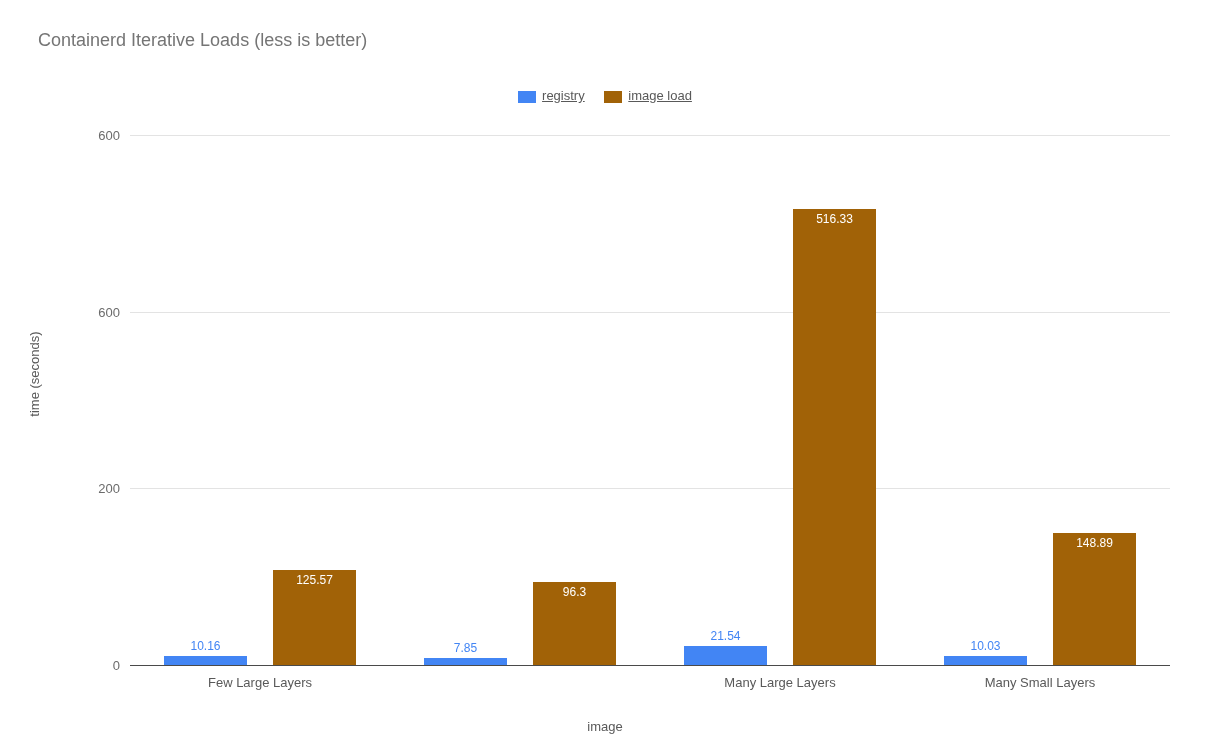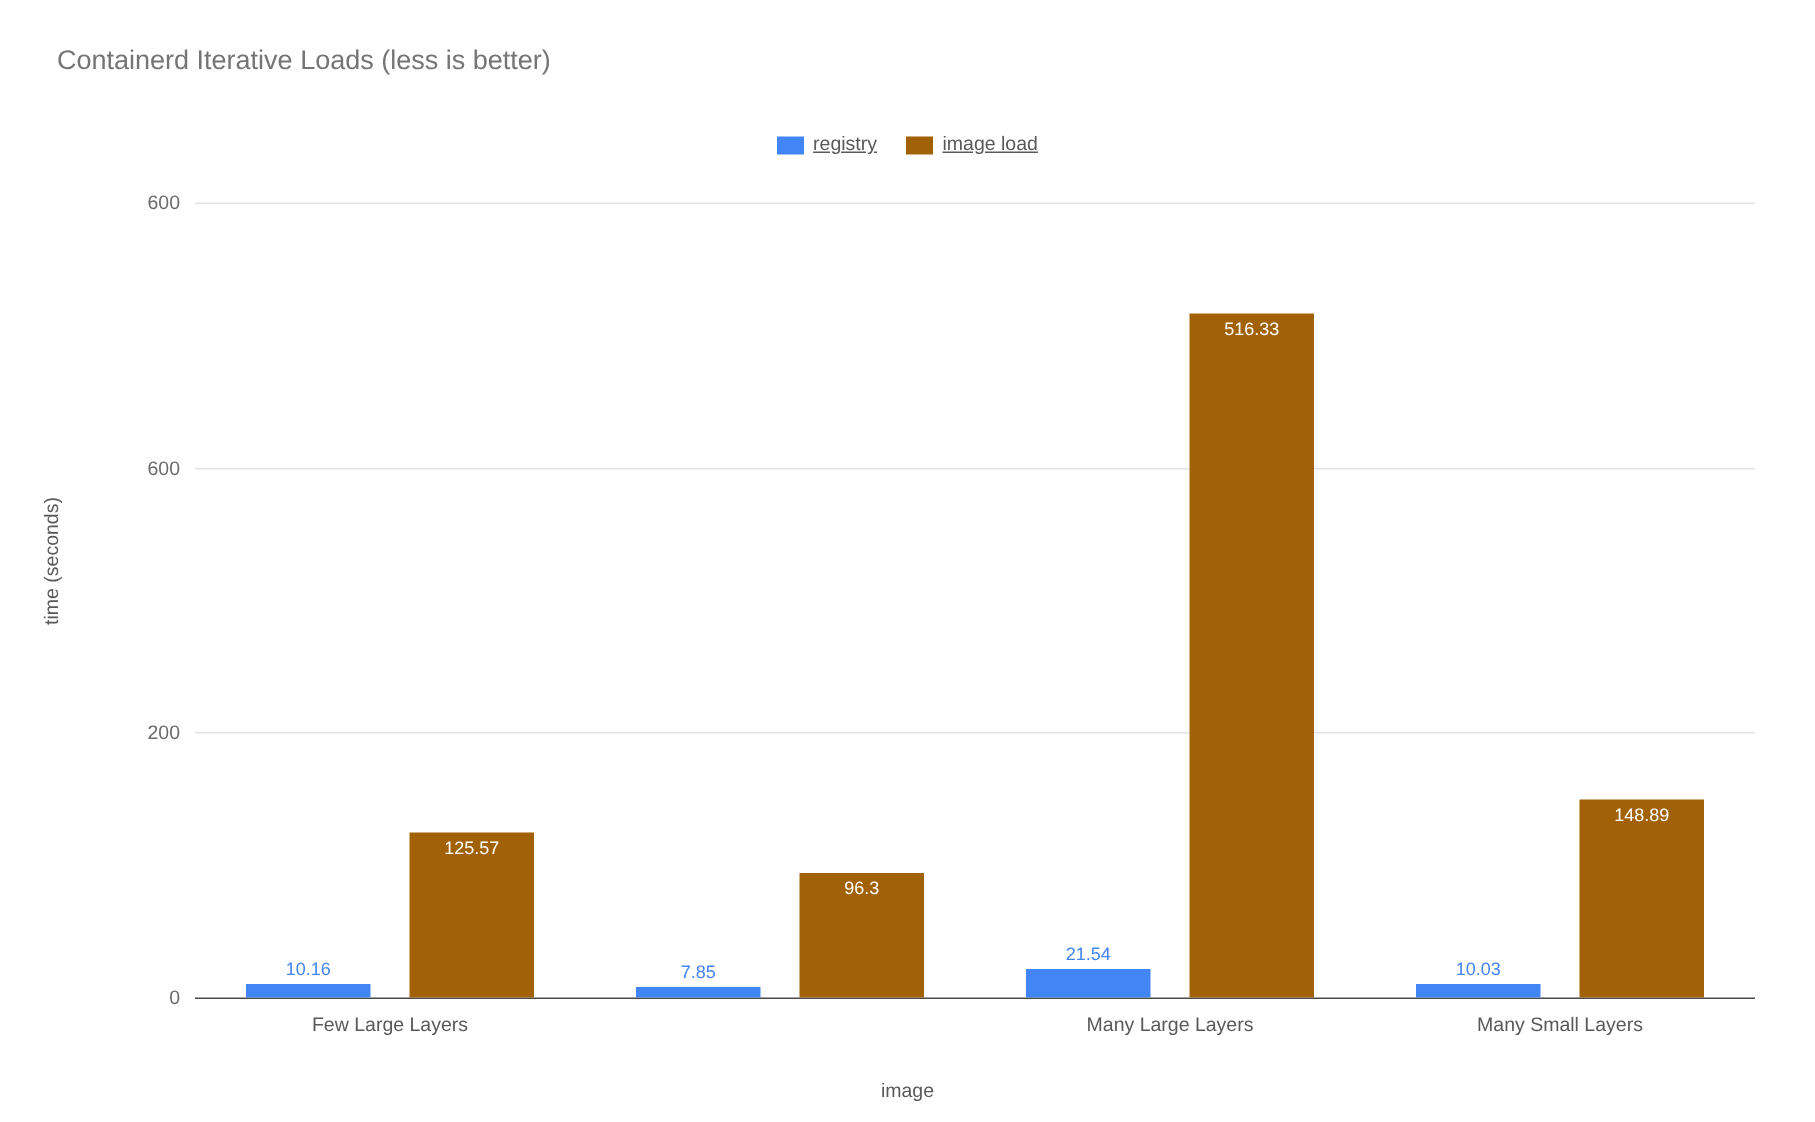--- a/index.html
+++ b/index.html
@@ -156,21 +156,21 @@
 
   <div id="plot" class="plot-area">
       <div class="gridline" style="top: 353.333px;"></div>
       <div class="gridline" style="top: 176.667px;"></div>
       <div class="gridline" style="top: 0px;"></div>
       <div class="group" style="width: 260px; left: 0px;">
         <div class="cat-label">Few Large Layers</div>
         <div class="bar blue" style="width: 83px; height: 8.97467px; left: 34px; margin-top: 20px;">
           <div class="bar-label lbl-above blue-text">10.16</div>
         </div>
-        <div class="bar red" style="width: 83px; height: 110px; left: 143px;">
+        <div class="bar red" style="width: 83px; height: 95px; left: 143px;">
           <div class="bar-label lbl-inside">125.57</div>
         </div>
       </div>
       <div class="group" style="width: 260px; left: 260px;">
         <div class="bar blue" style="width: 83px; height: 6.93417px; left: 34px;">
           <div class="bar-label lbl-above blue-text">7.85</div>
         </div>
         <div class="bar red" style="width: 83px; height: 83px; left: 143px;">
           <div class="bar-label lbl-inside">96.3</div>
         </div>

